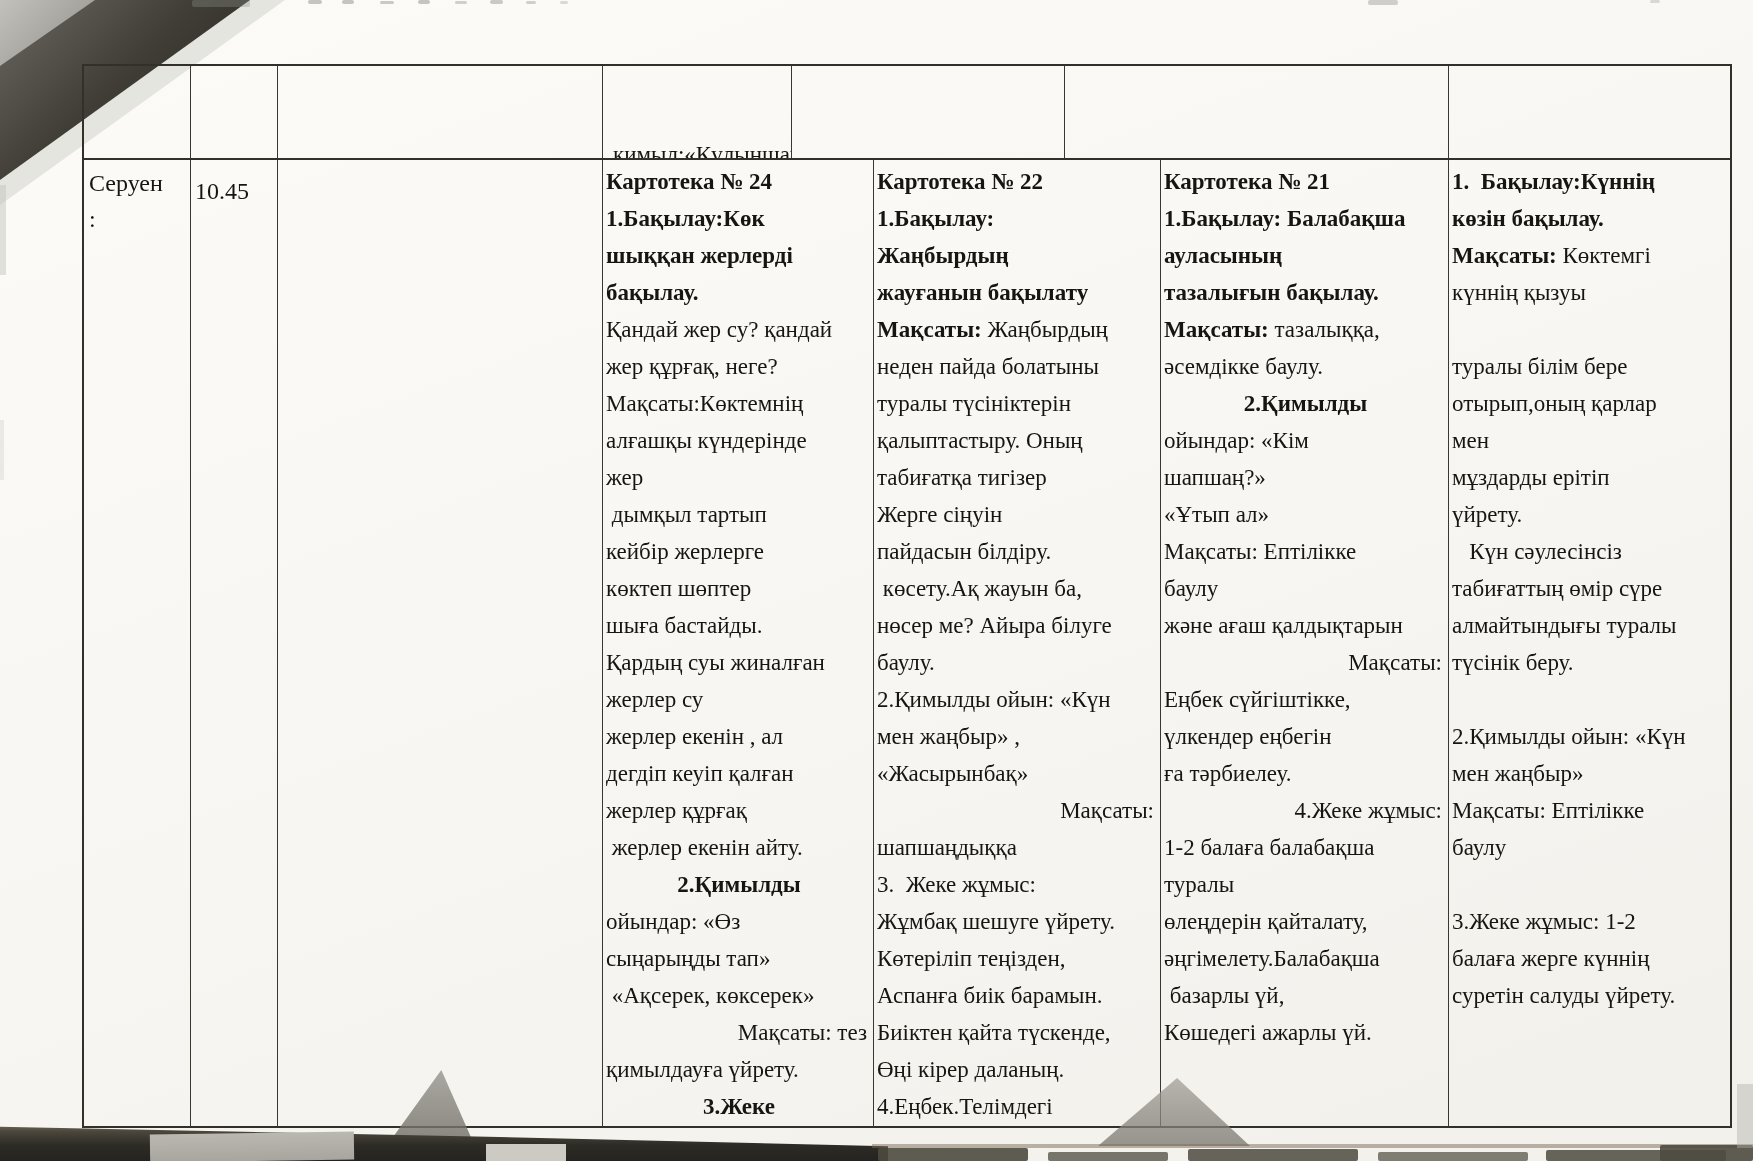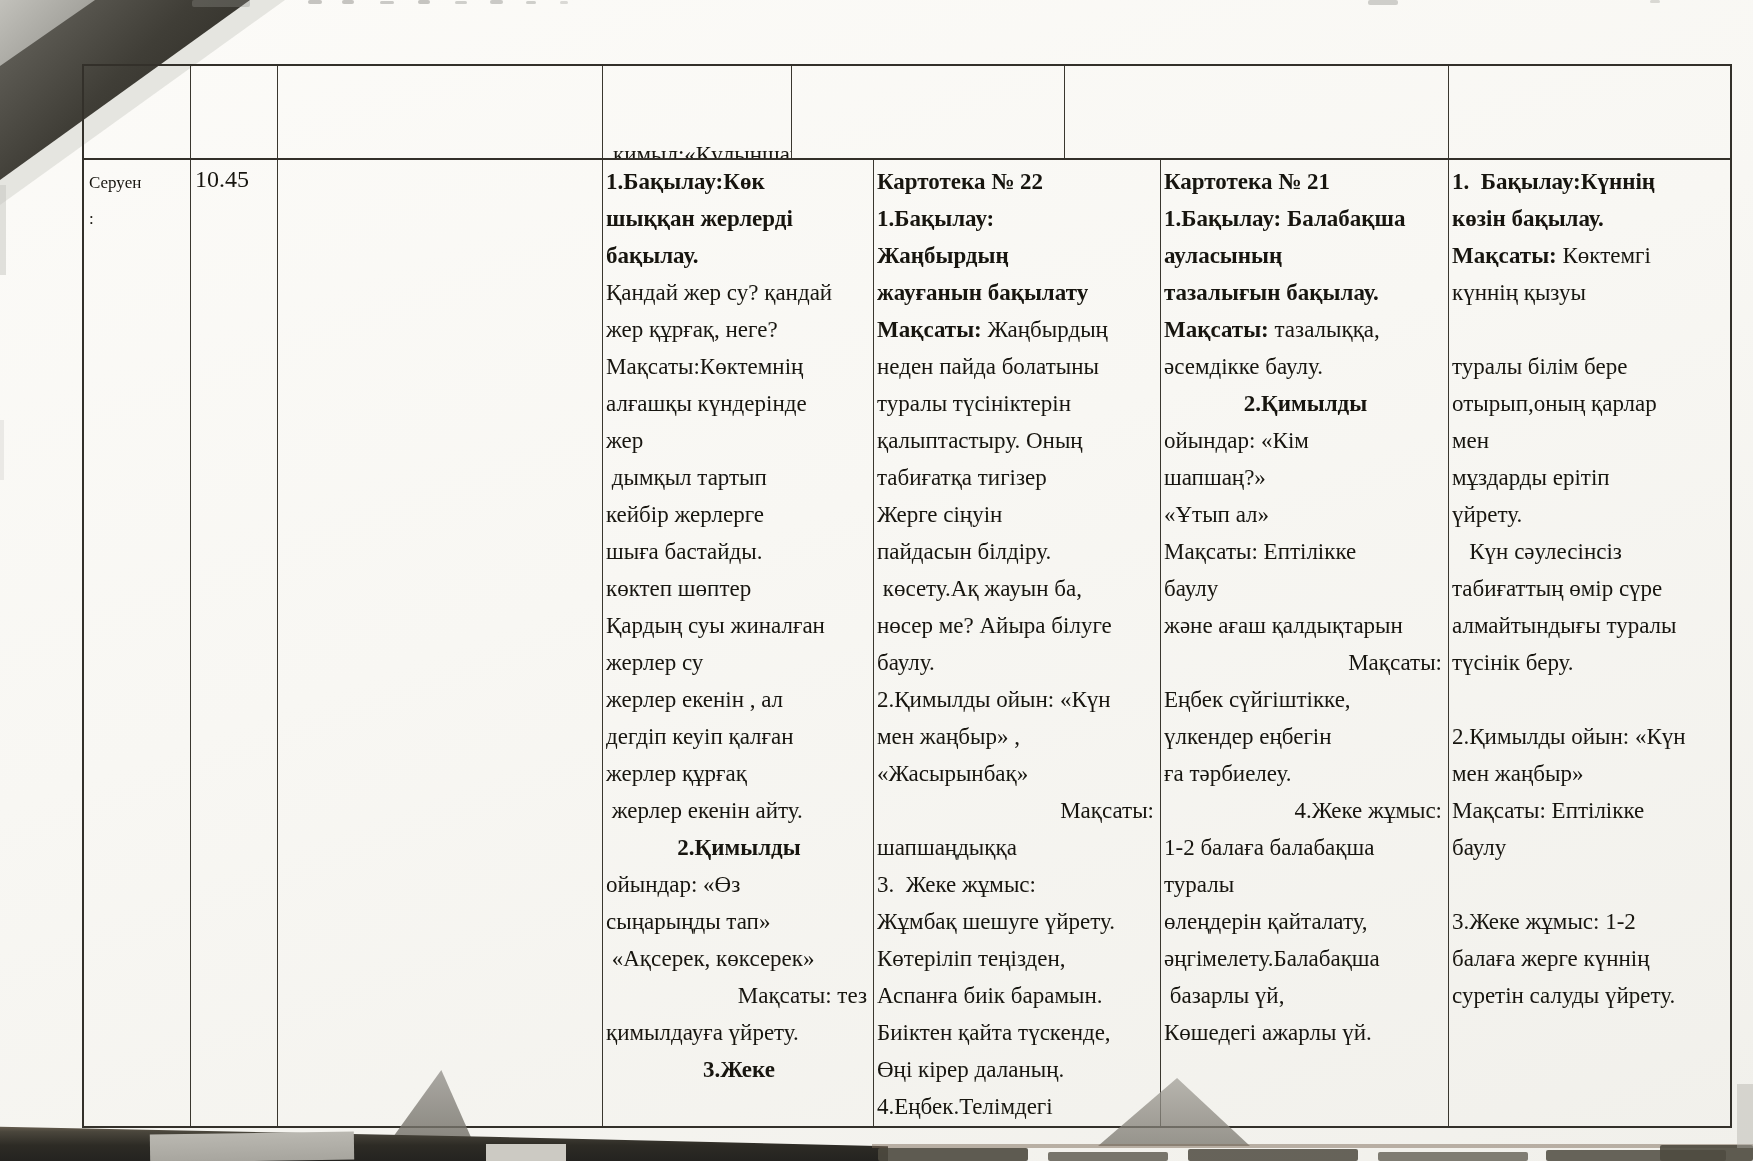--- a/index.html
+++ b/index.html
@@ -16,22 +16,22 @@
     position:absolute;left:82px;top:64px;width:1646px;
     border:2px solid #33302a;
     background:transparent;
   }
   .trow{display:grid;}
   .trow-head{grid-template-columns:107px 87px 325px 189px 273px 384px 281px;height:92px;border-bottom:2px solid #33302a;}
   .trow-body{grid-template-columns:107px 87px 325px 271px 287px 288px 281px;height:966px;}
   .cell{border-right:1.8px solid #3a372f;overflow:hidden;}
   .cell:last-child{border-right:none;}
   .head-activity{padding:4px 2px 0 10px;font-size:23px;line-height:34px;white-space:pre-wrap;}
-  .label-cell{padding:5px 2px 0 5px;font-size:17px;line-height:36px;}
-  .time-cell{padding:1px 2px 0 4px;font-size:24px;line-height:36px;}
+  .label-cell{padding:5px 2px 0 5px;font-size:24px;line-height:36px;}
+  .time-cell{padding:13px 2px 0 4px;font-size:24px;line-height:36px;}
   .card-cell{padding:3px 1px 0 3px;font-size:23px;line-height:37px;}
   .ln{min-height:37px;white-space:pre-wrap;}
   .ln .b{font-weight:700;}
   .ln.ac{text-align:center;font-weight:bold;}
   .ln.ar{text-align:right;padding-right:5px;}
   
   .corner-soft{position:absolute;left:0;top:0;width:285px;height:205px;
     clip-path:polygon(86% 0,100% 0,0 100%,0 86%);background:#dcdbd5;opacity:.7;}
   .corner-dark{position:absolute;left:0;top:0;width:250px;height:180px;
     clip-path:polygon(36% 0,100% 0,0 100%,0 36%);
@@ -97,32 +97,33 @@
     <div class="trow trow-body">
       <div class="cell label-cell">
         <div>Серуен</div>
         <div>:</div>
       </div>
       <div class="cell time-cell">
         <div>10.45</div>
       </div>
       <div class="cell"></div>
       <div class="cell card-cell">
+          <div class="ln"><span class="b">Картотека № 24</span></div>
           <div class="ln"><span class="b">1.Бақылау:Көк</span></div>
           <div class="ln"><span class="b">шыққан жерлерді</span></div>
           <div class="ln"><span class="b">бақылау.</span></div>
           <div class="ln"><span>Қандай жер су? қандай</span></div>
           <div class="ln"><span>жер құрғақ, неге?</span></div>
           <div class="ln"><span>Мақсаты:Көктемнің</span></div>
           <div class="ln"><span>алғашқы күндерінде</span></div>
           <div class="ln"><span>жер</span></div>
           <div class="ln"><span> дымқыл тартып</span></div>
           <div class="ln"><span>кейбір жерлерге</span></div>
+          <div class="ln"><span>көктеп шөптер</span></div>
           <div class="ln"><span>шыға бастайды.</span></div>
-          <div class="ln"><span>көктеп шөптер</span></div>
           <div class="ln"><span>Қардың суы жиналған</span></div>
           <div class="ln"><span>жерлер су</span></div>
           <div class="ln"><span>жерлер екенін , ал</span></div>
           <div class="ln"><span>дегдіп кеуіп қалған</span></div>
           <div class="ln"><span>жерлер құрғақ</span></div>
           <div class="ln"><span> жерлер екенін айту.</span></div>
           <div class="ln ac"><span>2.Қимылды</span></div>
           <div class="ln"><span>ойындар: «Өз</span></div>
           <div class="ln"><span>сыңарыңды тап»</span></div>
           <div class="ln"><span> «Ақсерек, көксерек»</span></div>

